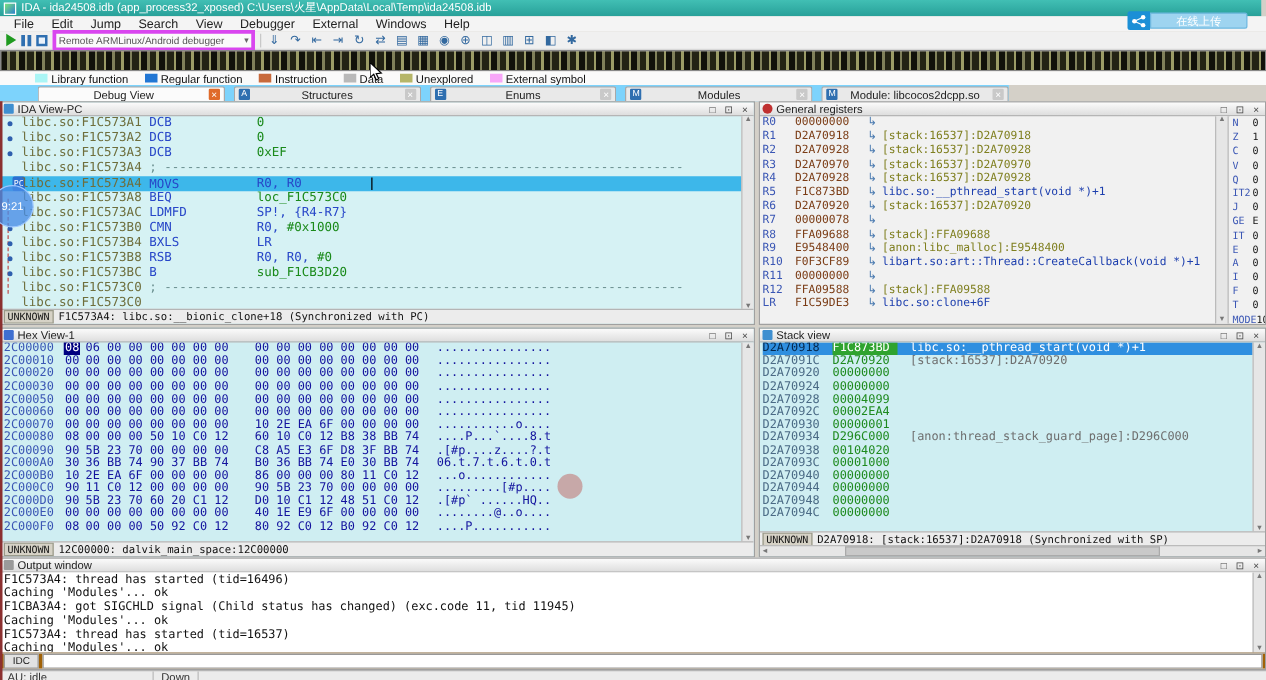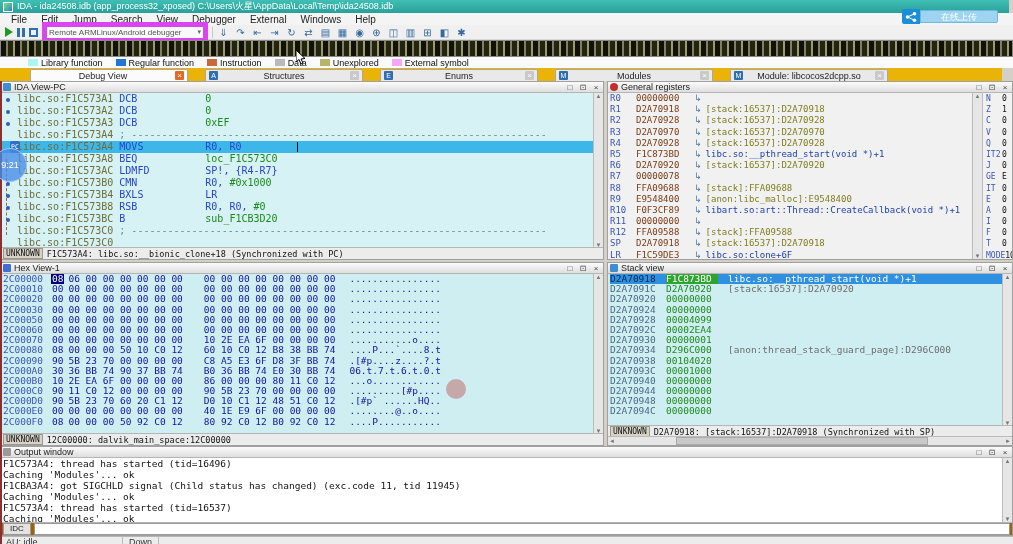--- a/index.html
+++ b/index.html
@@ -11,34 +11,34 @@
             color:#fff;font-size:9px;display:flex;align-items:center;gap:4px;padding-left:3px;box-sizing:border-box}
   .appicon{width:8px;height:8px;background:linear-gradient(135deg,#7be37b,#2d7fd0);border:1px solid #fff}
   
   .menubar{left:0;top:13px;width:1013px;height:12px;background:#f4f4f4;display:flex;align-items:center;padding-left:4px;box-sizing:border-box}
   .mitem{font-size:10px;color:#222;padding:0 7px}
   
   .toolbar{left:0;top:25px;width:1013px;height:15px;background:#f0f0f0;display:flex;align-items:center;gap:4px;padding-left:5px;box-sizing:border-box;border-bottom:1px solid #d8d8d8}
   .tplay{width:0;height:0;border-left:8px solid #1f9a1f;border-top:5px solid transparent;border-bottom:5px solid transparent}
   .tpause{width:8px;height:9px;border-left:3px solid #2f6fb0;border-right:3px solid #2f6fb0;box-sizing:border-box}
   .tstop{width:9px;height:9px;border:2px solid #2f6fb0;background:#eaf2fa;box-sizing:border-box}
-  .combo{width:152px;height:11px;background:#fafafa;border:5px solid #d946ef;font-size:8px;color:#555;
+  .combo{width:152px;height:11px;background:#fafafa;border:3px solid #d946ef;font-size:8px;color:#555;
          display:flex;align-items:center;justify-content:space-between;padding:0 2px;white-space:nowrap;overflow:hidden}
   .combo .car{color:#666;font-size:7px}
   .tbtn{font-size:10px;line-height:11px;color:#33699f;width:13px;text-align:center}
   .tsep{width:1px;height:11px;background:#c8c8c8}
   
   .navband{left:0;top:40px;width:1013px;height:17px;border:1px solid #888;box-sizing:border-box;
      background:repeating-linear-gradient(90deg,#11110a 0 5px,#80805a 5px 7px,#232314 7px 12px,#9b9b66 12px 14px)}
   
   .legend{left:0;top:57px;width:1013px;height:11px;background:#fafafa;display:flex;align-items:center;gap:13px;padding-left:28px;box-sizing:border-box}
   .litem{display:flex;align-items:center;gap:3px;font-size:9px;color:#111;white-space:nowrap}
   .sw{display:inline-block;width:10px;height:7px;background:#ccc}
   
-  .tabsrow{left:0;top:68px;width:1002px;height:13px;background:#eab308;display:flex;gap:17px;padding:1px 0 0 30px;box-sizing:border-box}
+  .tabsrow{left:0;top:68px;width:807px;height:13px;background:#7dd3fc;display:flex;gap:7px;padding:1px 0 0 30px;box-sizing:border-box}
   .tab{width:158px;height:12px;background:#e9e9e9;border:1px solid #a8a8a8;border-bottom:none;border-radius:2px 2px 0 0;
        display:flex;align-items:center;gap:3px;padding:0 3px;font-size:9px;color:#222;box-sizing:border-box;white-space:nowrap;overflow:hidden}
   .tab.active{background:#fbfbfb}
   .ticon{width:9px;height:9px;background:#2f6fb0;color:#fff;font-size:7px;line-height:9px;text-align:center;border-radius:1px;font-style:normal;flex:none}
   .tlabel{flex:1;text-align:center;overflow:hidden}
   .tclose{width:9px;height:9px;background:#c9c9c9;color:#fff;font-size:8px;line-height:9px;text-align:center;font-style:normal;border-radius:1px;flex:none}
   
   .panel{position:absolute;border:1px solid #a0a0a0;background:#d6f2f4;box-sizing:border-box;overflow:hidden}
   .ptitle{height:11px;background:linear-gradient(#fbfbfb,#dedede);border-bottom:1px solid #b5b5b5;
           display:flex;align-items:center;gap:3px;font-size:9px;color:#222;padding:0 2px;box-sizing:border-box}
@@ -404,23 +404,20 @@
       </div>
 
       <div class="rrow">
         <span class="rname">R11</span><span class="rval">00000000</span><span class="rarr">↳</span><span class="rdesc"></span>
       </div>
 
       <div class="rrow">
         <span class="rname">R12</span><span class="rval">FFA09588</span><span class="rarr">↳</span><span class="rdesc map">[stack]:FFA09588</span>
       </div>
 
-      <div class="rrow">
-        <span class="rname">SP</span><span class="rval">D2A70918</span><span class="rarr">↳</span><span class="rdesc map">[stack:16537]:D2A70918</span>
-      </div>
 
       <div class="rrow">
         <span class="rname">LR</span><span class="rval">F1C59DE3</span><span class="rarr">↳</span><span class="rdesc lib">libc.so:clone+6F</span>
       </div>
 
   </div>
   <div class="regsb">
       <span>▲</span>
       <span>▼</span>
     </div>

